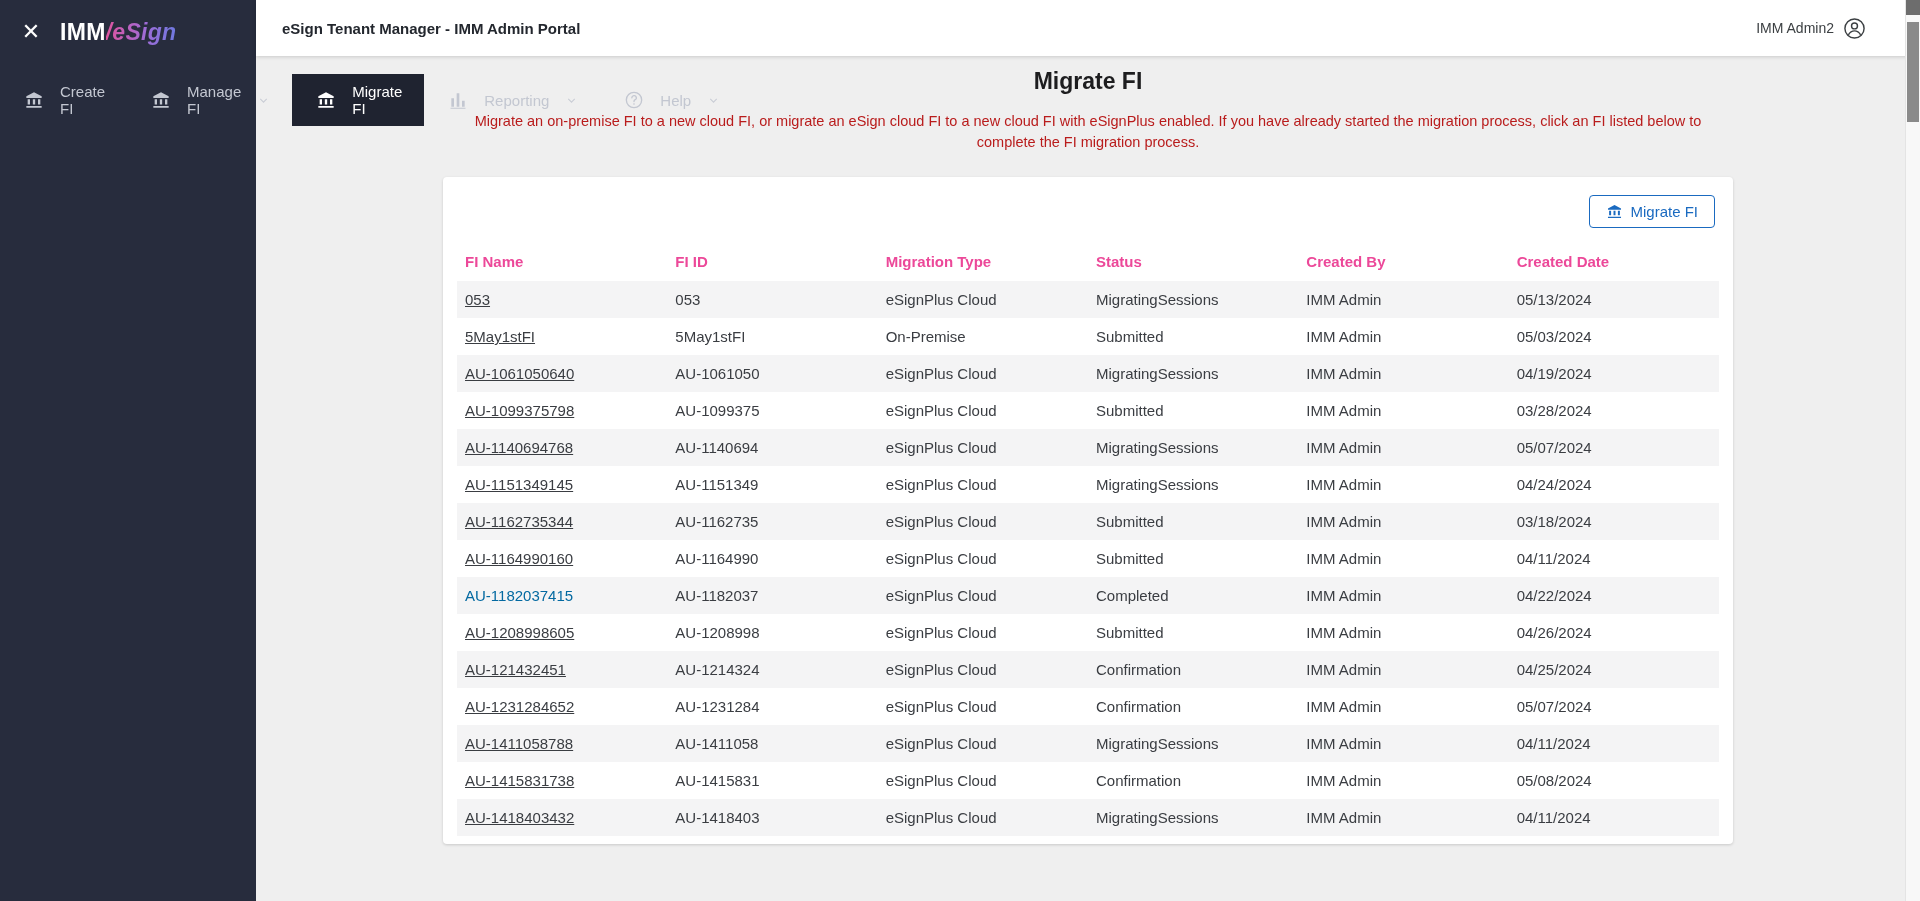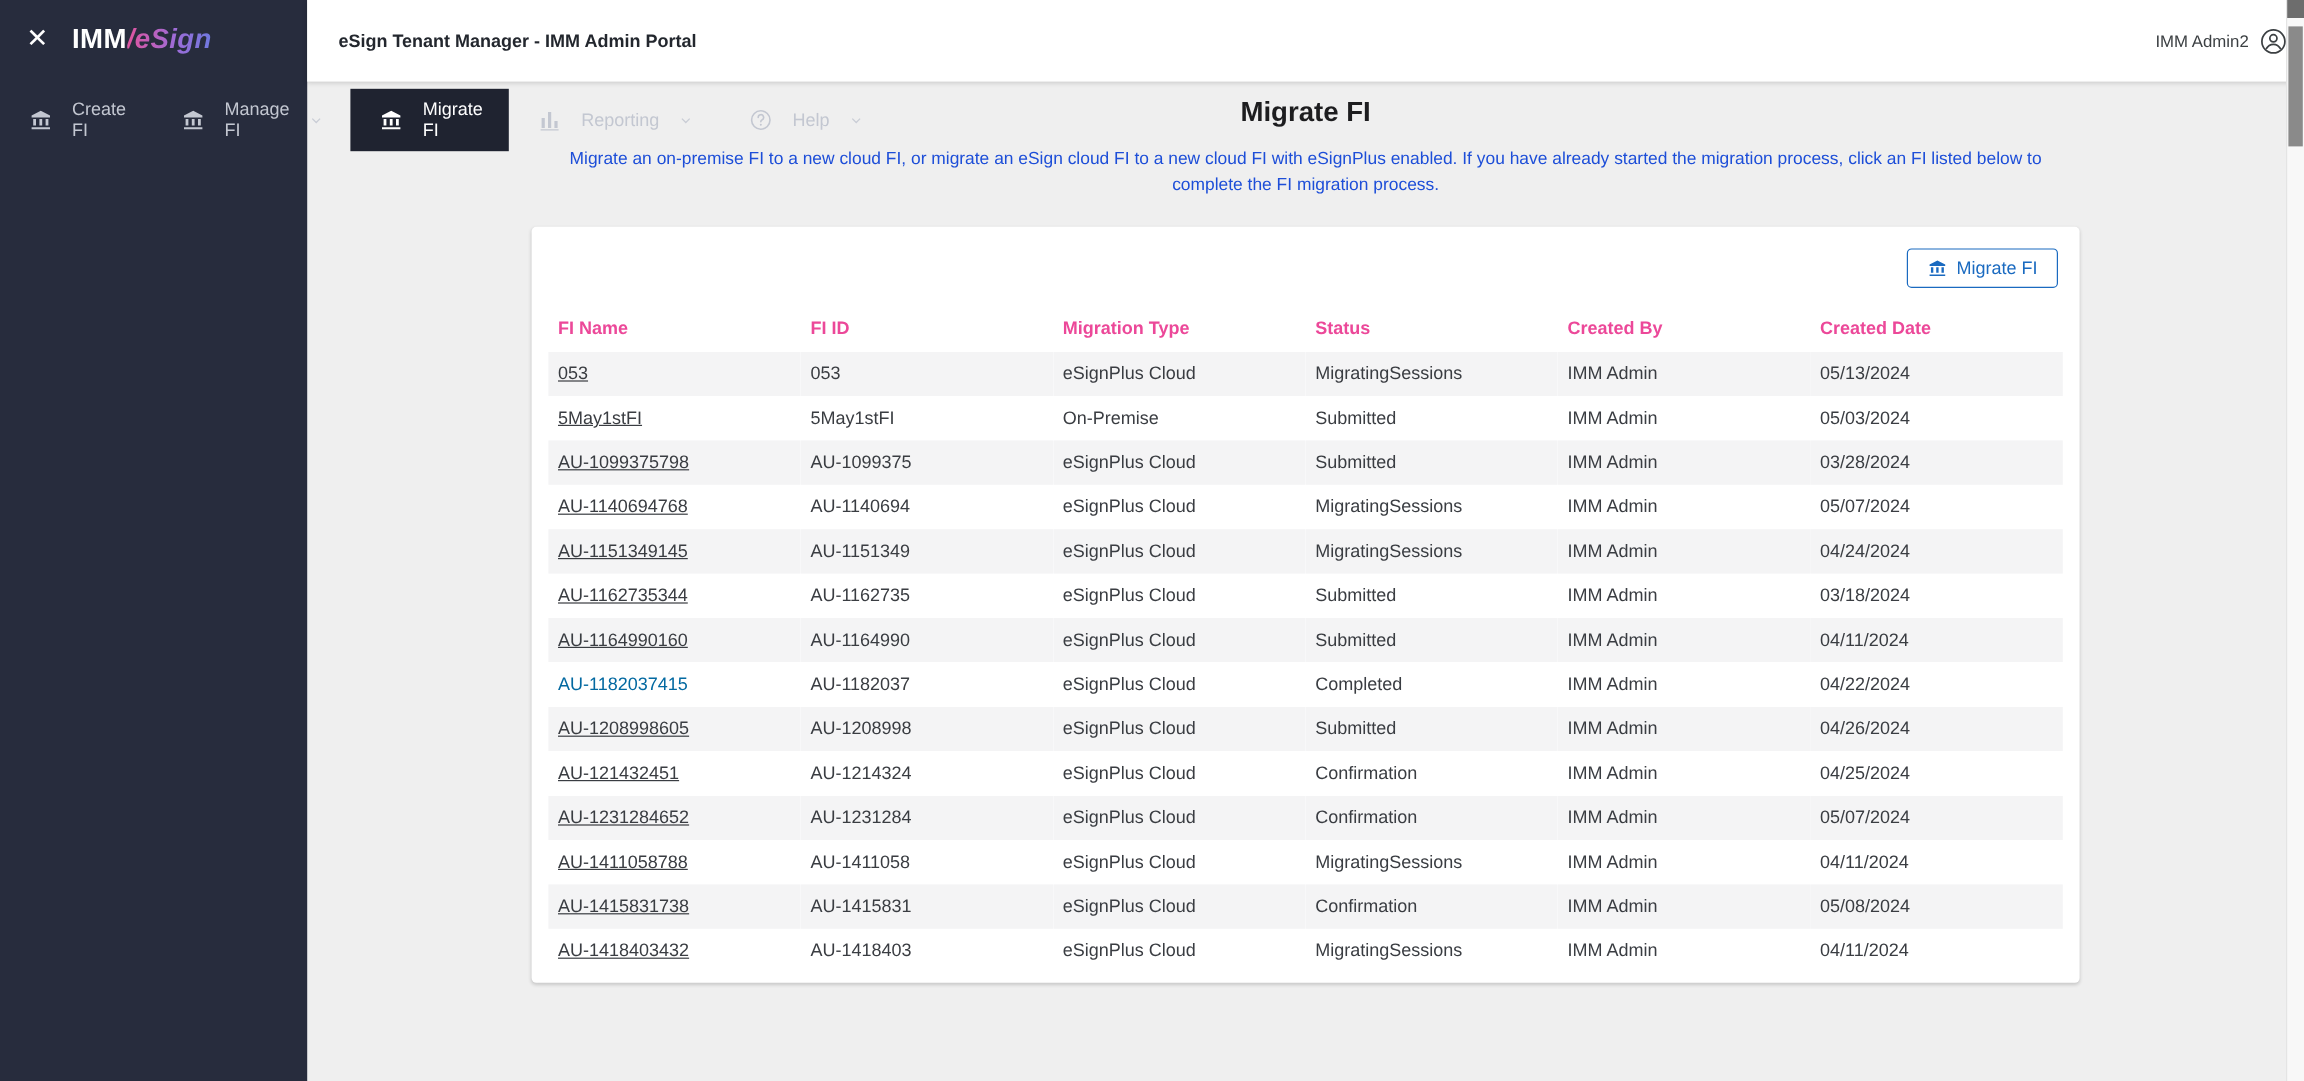--- a/index.html
+++ b/index.html
@@ -37,40 +37,40 @@
     padding: 0 22px 0 24px; gap: 16px;
     font-size: 15px; cursor: pointer; color: #c3c7d1;
   }
   .nav-item svg { flex: none; }
   .nav-item.active { background: #1f2330; color: #ffffff; }
   .nav-item .chevron { margin-left: auto; opacity: .85; }
 
   
   .main-col { flex: 1; min-width: 0; display: flex; flex-direction: column; }
   .topbar {
-    height: 68px; flex: none; background: #ffffff;
+    height: 56px; flex: none; background: #ffffff;
     display: flex; align-items: center;
-    padding: 0 14px 0 26px;
+    padding: 0 54px 0 26px;
     box-shadow: 0 1px 4px rgba(0,0,0,.16); position: relative; z-index: 2;
   }
   .topbar-title { font-size: 15px; font-weight: 700; color: #23272e; }
   .topbar-user {
     margin-left: auto; display: flex; align-items: center; gap: 9px;
     color: #3c4043; font-size: 14px;
   }
   .user-icon { cursor: pointer; color: #3c4043; display: flex; }
 
   .content { flex: 1; overflow: hidden; }
   .page-title {
     text-align: center; font-size: 23px; font-weight: 700;
     color: #1d1d1f; margin: 12px 0 8px;
   }
   .page-desc {
     text-align: center; max-width: 1262px; margin: 16px auto;
-    color: #1d4ed8; font-size: 14.5px; line-height: 1.45;
+    color: #b91c1c; font-size: 14.5px; line-height: 1.45;
   }
 
   
   .card {
     width: 1290px; margin: 24px auto 0;
     background: #ffffff; border-radius: 4px;
     box-shadow: 0 1px 3px rgba(0,0,0,.16);
     padding: 16px 14px 8px;
   }
   .card-toolbar { display: flex; justify-content: flex-end; padding: 2px 4px 14px; }
@@ -218,20 +218,28 @@
   </tr>
               <tr>
     <td><a class="fi-link" href="#">5May1stFI</a></td>
     <td>5May1stFI</td>
     <td>On-Premise</td>
     <td>Submitted</td>
     <td>IMM Admin</td>
     <td>05/03/2024</td>
   </tr>
               <tr>
+    <td><a class="fi-link" href="#">AU-1061050640</a></td>
+    <td>AU-1061050</td>
+    <td>eSignPlus Cloud</td>
+    <td>MigratingSessions</td>
+    <td>IMM Admin</td>
+    <td>04/19/2024</td>
+  </tr>
+              <tr>
     <td><a class="fi-link" href="#">AU-1099375798</a></td>
     <td>AU-1099375</td>
     <td>eSignPlus Cloud</td>
     <td>Submitted</td>
     <td>IMM Admin</td>
     <td>03/28/2024</td>
   </tr>
               <tr>
     <td><a class="fi-link" href="#">AU-1140694768</a></td>
     <td>AU-1140694</td>

